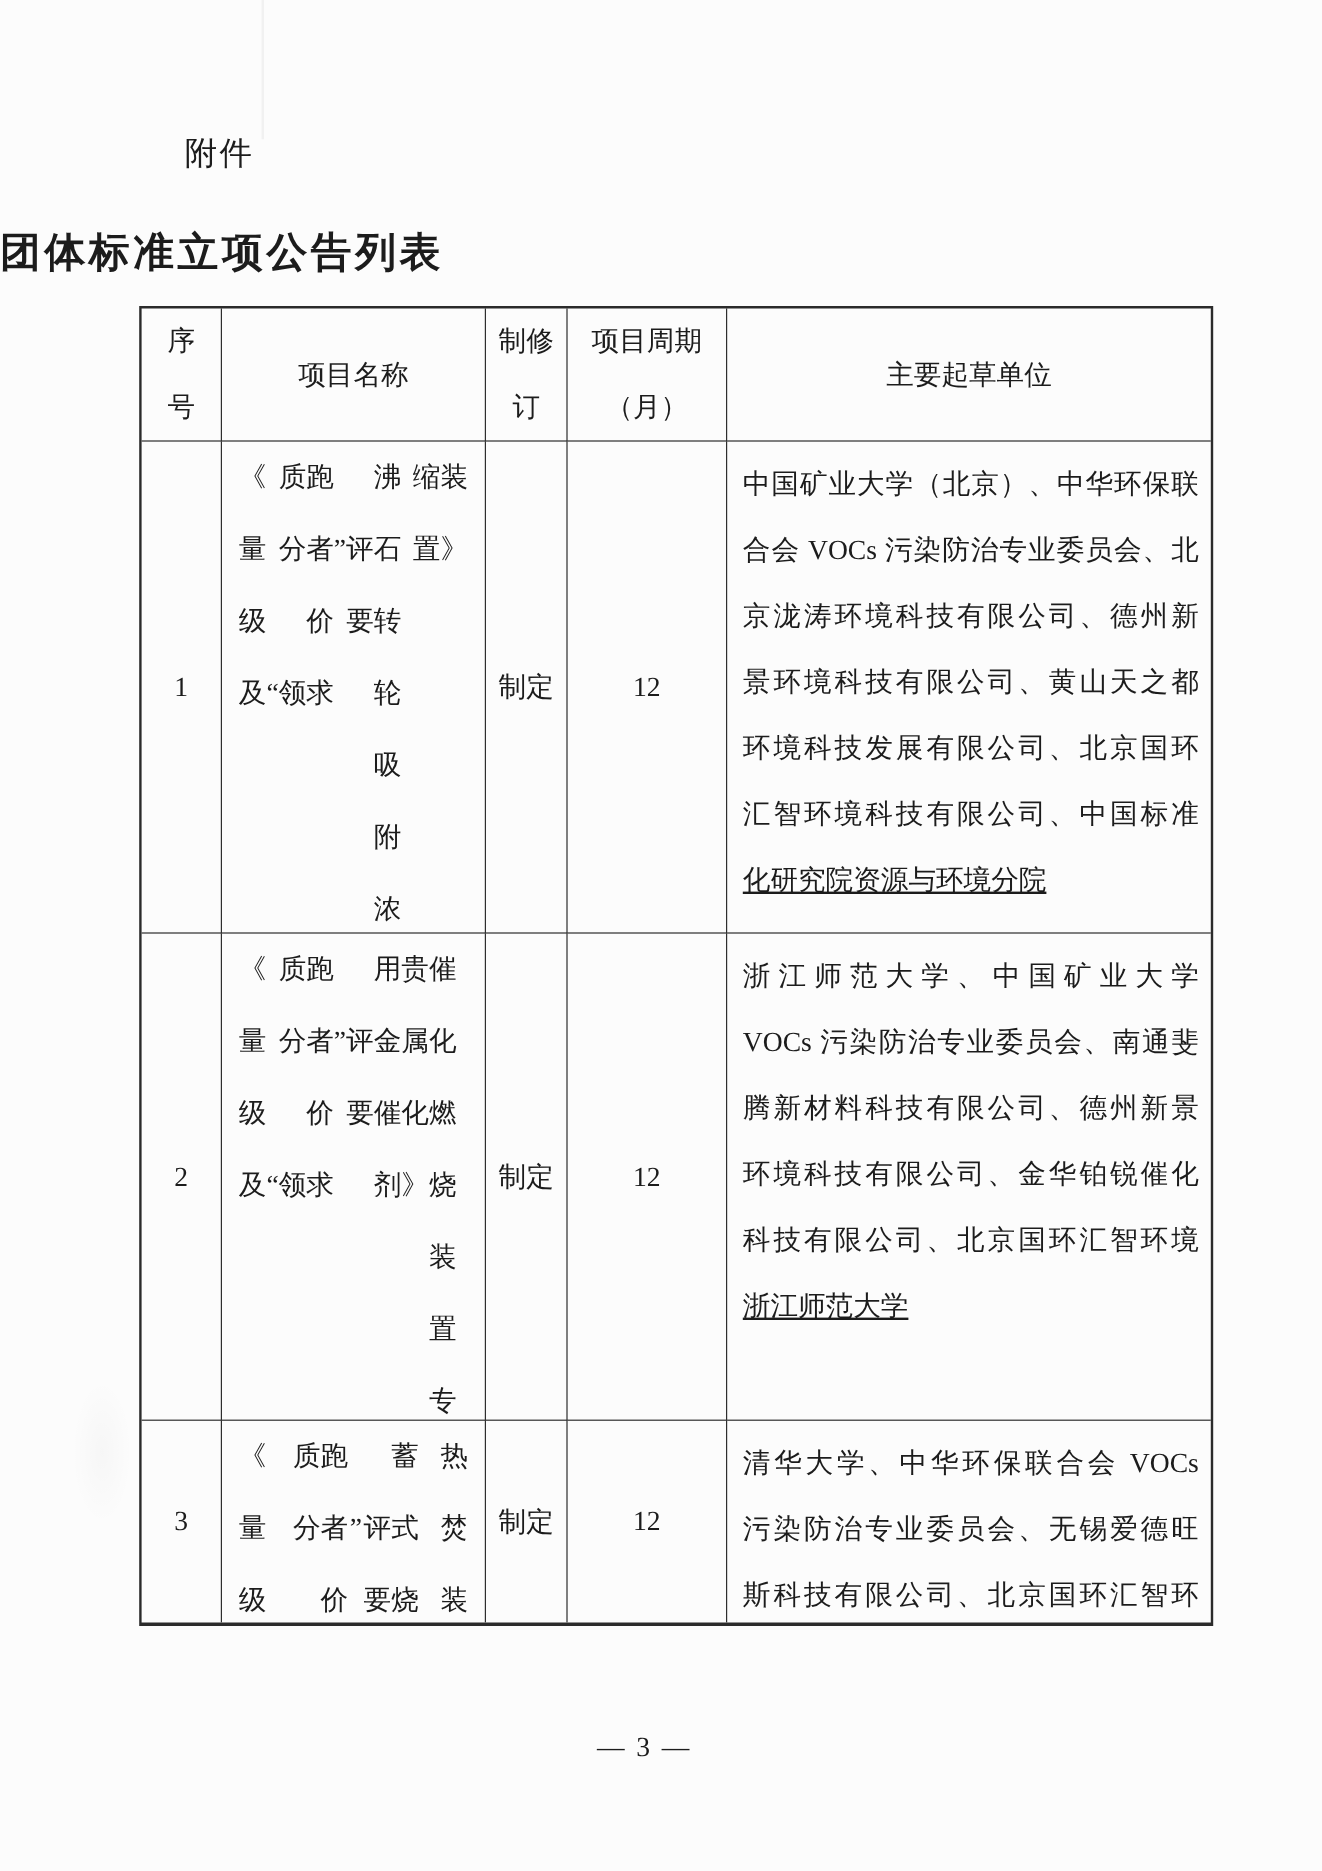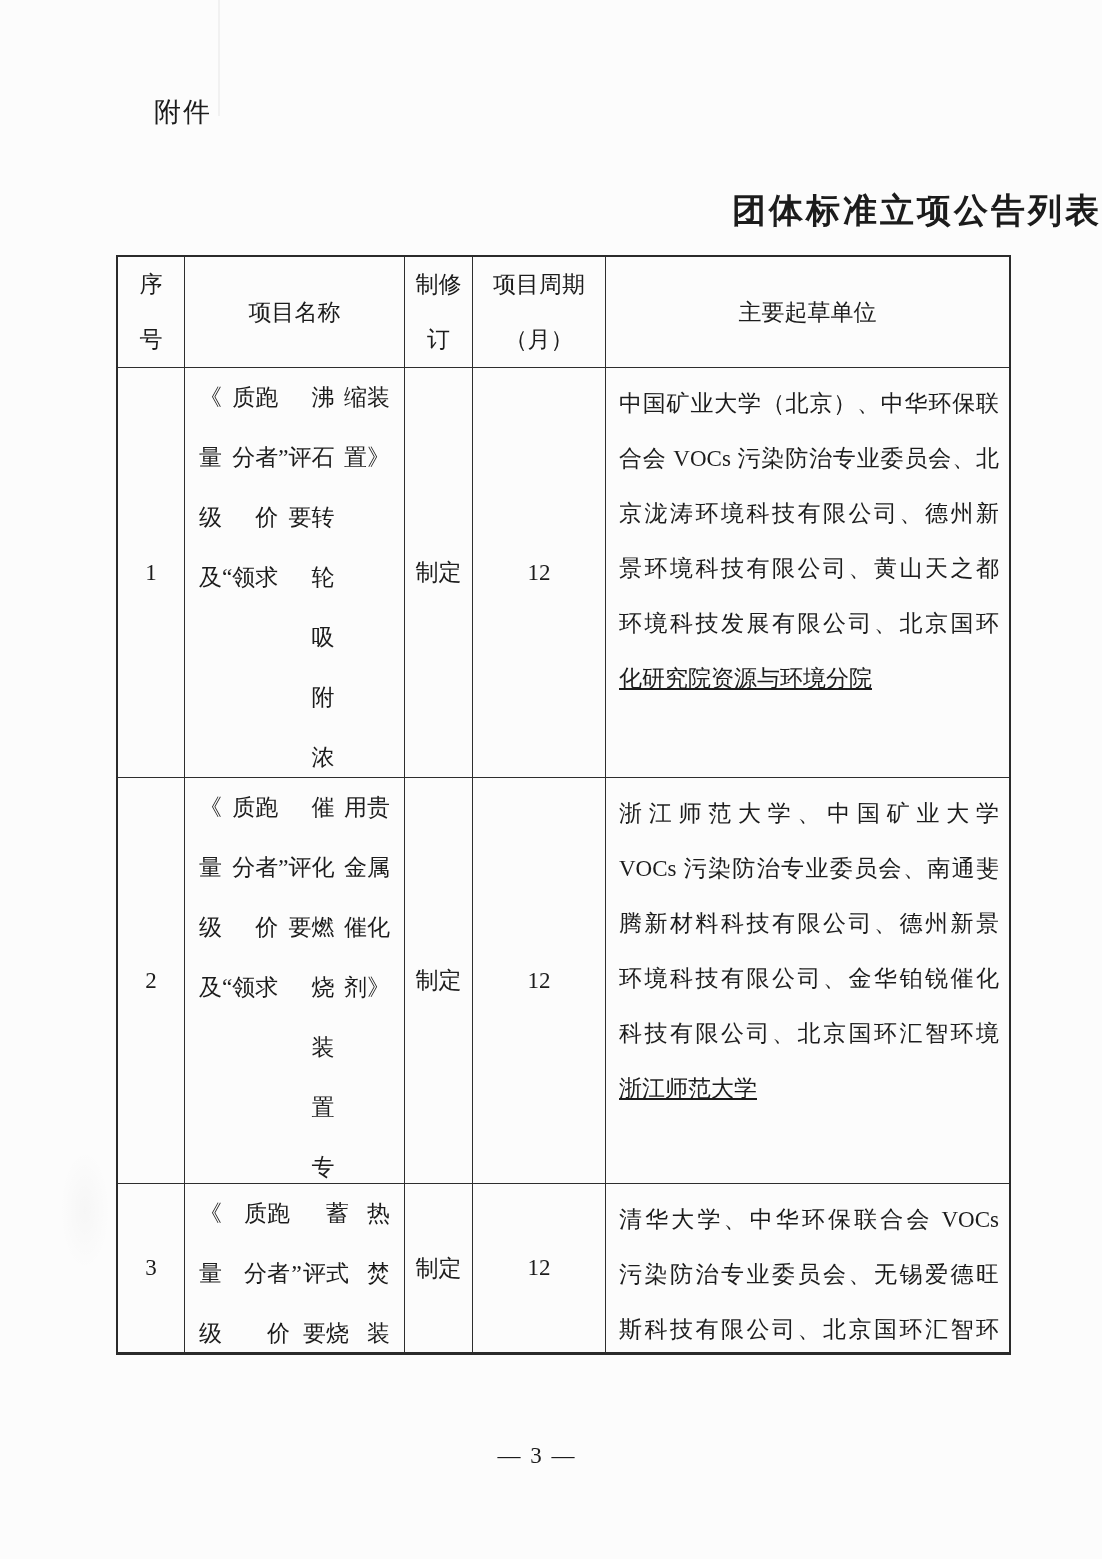--- a/index.html
+++ b/index.html
@@ -1,22 +1,22 @@
 <!DOCTYPE html>
 <html><head>
 <meta charset="utf-8">
 <style>
   html,body{margin:0;padding:0;background:#e8e8e8;}
   .page{position:relative;width:1102px;height:1559px;background:#fcfcfc;
         font-family:"Liberation Serif","DejaVu Serif",serif;color:#1c1c1c;overflow:hidden;}
   .artifact-line{position:absolute;left:218px;top:0;width:2px;height:116px;background:rgba(60,60,60,0.06);}
   .artifact-smudge{position:absolute;left:60px;top:1150px;width:50px;height:120px;
         background:radial-gradient(closest-side,rgba(0,0,0,0.025),rgba(0,0,0,0));}
-  .attachment{position:absolute;left:154px;top:94px;font-size:27px;letter-spacing:2px;}
-  .title{position:absolute;left:0;right:0;top:188px;margin:0;text-align:right;
+  .attachment{position:absolute;left:154px;top:110px;font-size:27px;letter-spacing:2px;}
+  .title{position:absolute;left:0;right:0;top:188px;margin:0;text-align:left;
          font-size:34px;font-weight:bold;letter-spacing:3px;}
   .table{position:absolute;left:116px;top:255px;width:895px;height:1100px;box-sizing:border-box;
          border:2px solid #2b2b2b;border-bottom-width:3px;
          display:grid;grid-template-columns:67px 220px 68px 133px 403px;
          grid-template-rows:111px 410px 406px 168px;background:#fcfcfc;}
   .c{box-sizing:border-box;border-right:1px solid #2e2e2e;border-bottom:1px solid #2e2e2e;
      font-size:23px;min-width:0;min-height:0;}
   .col-last{border-right:none;}
   .row-last{border-bottom:none;}
   .hc{display:flex;align-items:center;justify-content:center;text-align:center;
@@ -60,28 +60,29 @@
         <div class="nline nlast">缩装置》</div>
       </div>
       <div class="c center">制定</div>
       <div class="c center">12</div>
       <div class="c drafters col-last">
         <div class="dline">中国矿业大学（北京）、中华环保联</div>
         <div class="dline">合会 VOCs 污染防治专业委员会、北</div>
         <div class="dline">京泷涛环境科技有限公司、德州新</div>
         <div class="dline">景环境科技有限公司、黄山天之都</div>
         <div class="dline">环境科技发展有限公司、北京国环</div>
+        <div class="dline">汇智环境科技有限公司、中国标准</div>
         <div class="dline dlast">化研究院资源与环境分院</div>
       </div>
       <div class="c center">2</div>
       <div class="c name">
         <div class="nline">《质量分级及“领</div>
         <div class="nline">跑者”评价要求</div>
+        <div class="nline nlast">用贵金属催化剂》</div>
         <div class="nline">催化燃烧装置专</div>
-        <div class="nline nlast">用贵金属催化剂》</div>
       </div>
       <div class="c center">制定</div>
       <div class="c center">12</div>
       <div class="c drafters col-last">
         <div class="dline">浙江师范大学、中国矿业大学</div>
         <div class="dline">VOCs 污染防治专业委员会、南通斐</div>
         <div class="dline">腾新材料科技有限公司、德州新景</div>
         <div class="dline">环境科技有限公司、金华铂锐催化</div>
         <div class="dline">科技有限公司、北京国环汇智环境</div>
         <div class="dline dlast">浙江师范大学</div>

